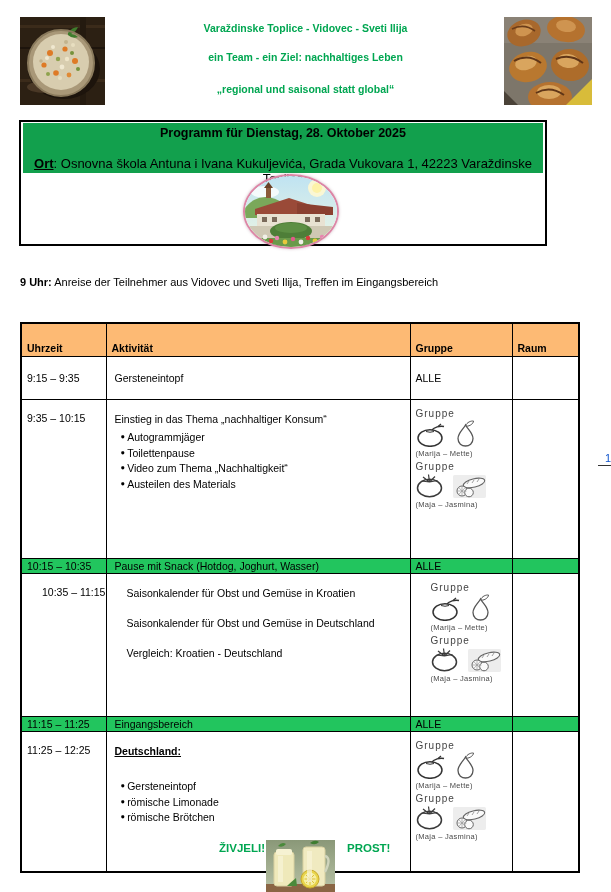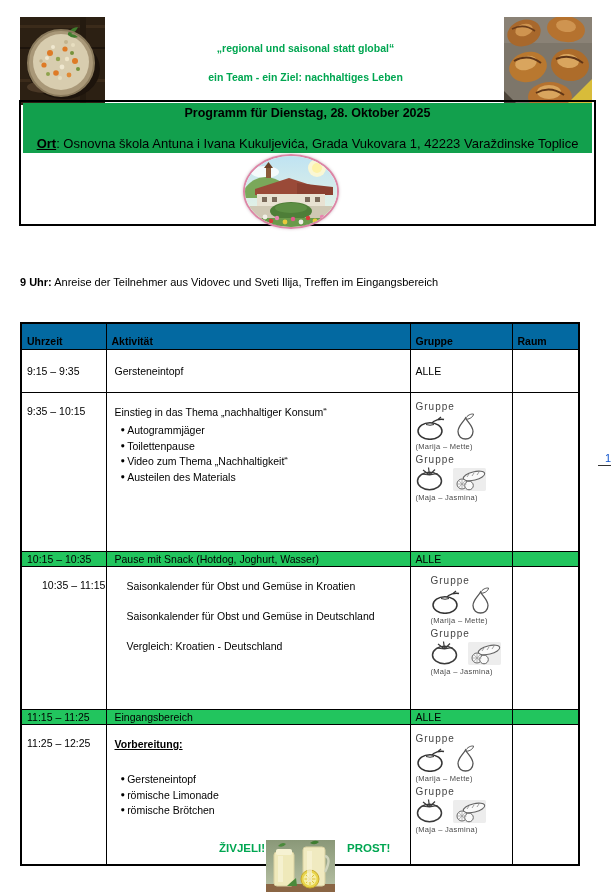--- a/index.html
+++ b/index.html
@@ -11,21 +11,21 @@
   .photo { position:absolute; }
   .photo-stew   { left:20px;  top:17px; width:85px; height:88px; }
   .photo-bread  { left:504px; top:17px; width:88px; height:88px; }
   .header-text  { position:absolute; left:108px; right:108px; top:22px;
                   text-align:center; color:#00A651; font-weight:bold; font-size:10.5px; }
   .header-text .hline { line-height:12px; }
   .header-text .h2 { margin-top:17px; }
   .header-text .h3 { margin-top:20px; }
 
   
-  .title-box { position:absolute; left:19px; top:100px; width:577px; height:126px;
+  .title-box { position:absolute; left:19px; top:120px; width:528px; height:126px;
                border:2px solid #000; box-sizing:border-box; }
   .green-band { background:#12A04D; margin:1px 2px 0 2px; height:50px; padding-top:3px; box-sizing:border-box; }
   .box-title  { text-align:center; font-weight:bold; font-size:12.5px; line-height:14px; }
   .ort-line   { text-align:center; font-size:13px; margin-top:16px; }
   .ort-label  { font-weight:bold; text-decoration:underline; }
   .school-oval { position:absolute; left:222px; top:52px; width:92px; height:71px;
                  border-radius:50%; overflow:hidden; border:2px solid #dc86a6;
                  box-shadow:0 0 3px rgba(120,60,90,.35); }
 
   
@@ -34,22 +34,22 @@
 
   
   .pageno { position:absolute; left:598px; top:452px; font-size:11px; color:#1155CC;
             padding:0 1px 1px 7px; border-bottom:1.5px solid #333; }
 
   
   table.schedule { position:absolute; left:20px; top:322px; width:558px;
                    border-collapse:collapse; table-layout:fixed;
                    border:2px solid #000; }
   .schedule th, .schedule td { border:1.5px solid #000; padding:0; font-weight:normal; }
-  .schedule th { background:#0369a1; font-weight:bold; font-size:10.5px; text-align:left;
-                 padding:10px 0 2px 5px; height:13px; }
+  .schedule th { background:#fdba74; font-weight:bold; font-size:10.5px; text-align:left;
+                 padding:17px 0 2px 5px; height:13px; }
   td.time { padding-left:5px; font-size:10.5px; white-space:nowrap; }
   td.act  { padding-left:8px; font-size:10.5px; }
   td.grp  { padding-left:5px; font-size:10.5px; vertical-align:top; }
   td.room { }
   tr.r-mid td { vertical-align:middle; height:42px; }
   tr.r-tall td { vertical-align:top; }
   tr.r-tall td.time, tr.r-tall td.act { padding-top:12px; }
   tr.r-tall td.grp { padding-top:4px; }
   tr.r2 td { height:146px; }
   tr.r4 td { height:130px;padding-left:20px; }
@@ -107,22 +107,23 @@
       <circle cx="53" cy="28" r="2" fill="#e8dec0"></circle>
         <circle cx="40" cy="61" r="2" fill="#e8dec0"></circle>
       <circle cx="46" cy="25" r="2" fill="#c2b38e"></circle>
         <circle cx="21" cy="44" r="1.8" fill="#c2b38e"></circle>
       <path d="M48 16 q4 -6 10 -6 q-2 5 -7 7 q4 0 7 3 q-6 2 -10 -2 Z" fill="#3f7d2d"></path>
       <circle cx="41" cy="46" r="33" fill="none" stroke="#8a7a5c" stroke-width="2"></circle>
     </svg>
   </div>
 
   <div class="header-text">
+    <div class="hline h1">Varaždinske Toplice  -  Vidovec  -  Sveti Ilija</div>
+    <div class="hline h2">ein Team  -  ein Ziel: nachhaltiges Leben</div>
     <div class="hline h3">„regional und saisonal statt global“</div>
-    <div class="hline h2">ein Team  -  ein Ziel: nachhaltiges Leben</div>
   </div>
 
   <div class="photo photo-bread">
     <svg width="88" height="88" viewBox="0 0 88 88">
       <rect width="88" height="88" fill="#7d766a"></rect>
       <rect y="0" width="88" height="26" fill="#8a8276"></rect>
       <g>
         <ellipse cx="20" cy="16" rx="17" ry="13" fill="#a8682c" transform="rotate(-18 20 16)"></ellipse>
         <ellipse cx="62" cy="12" rx="19" ry="13" fill="#b5722f" transform="rotate(8 62 12)"></ellipse>
         <ellipse cx="24" cy="50" rx="19" ry="15" fill="#b9782f" transform="rotate(-14 24 50)"></ellipse>
@@ -322,21 +323,21 @@
     <tr class="gray">
       <td class="time">11:15 – 11:25</td>
       <td class="act">Eingangsbereich</td>
       <td class="grp" style="vertical-align:middle">ALLE</td>
       <td class="room"></td>
     </tr>
 
     <tr class="r-tall r6">
       <td class="time">11:25 – 12:25</td>
       <td class="act">
-        <div class="act-title-u">Vorbereitung:</div>
+        <div class="act-title-u">Deutschland:</div>
         <div class="bullet">Gersteneintopf</div>
         <div class="bullet">römische Limonade</div>
         <div class="bullet">römische Brötchen</div>
       </td>
       <td class="grp">
         <div class="group-block">
           <div class="grp-label">Gruppe</div>
           <div class="fruit-row">
             <svg width="30" height="24" viewBox="0 0 30 24">
               <path d="M15 8 C18 4 24 2.5 28 3.5" stroke="#333" stroke-width="1.4" fill="none"></path>

